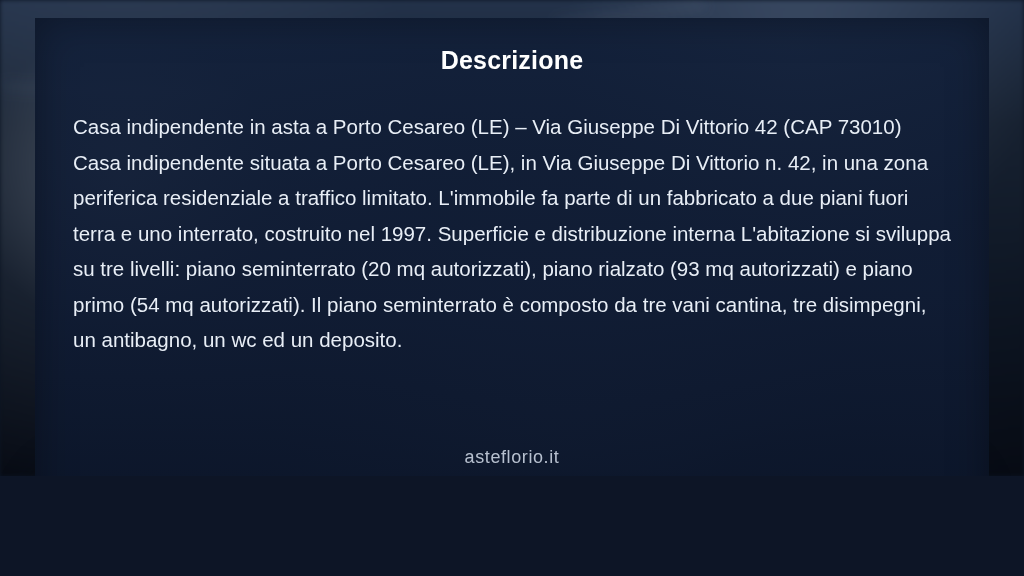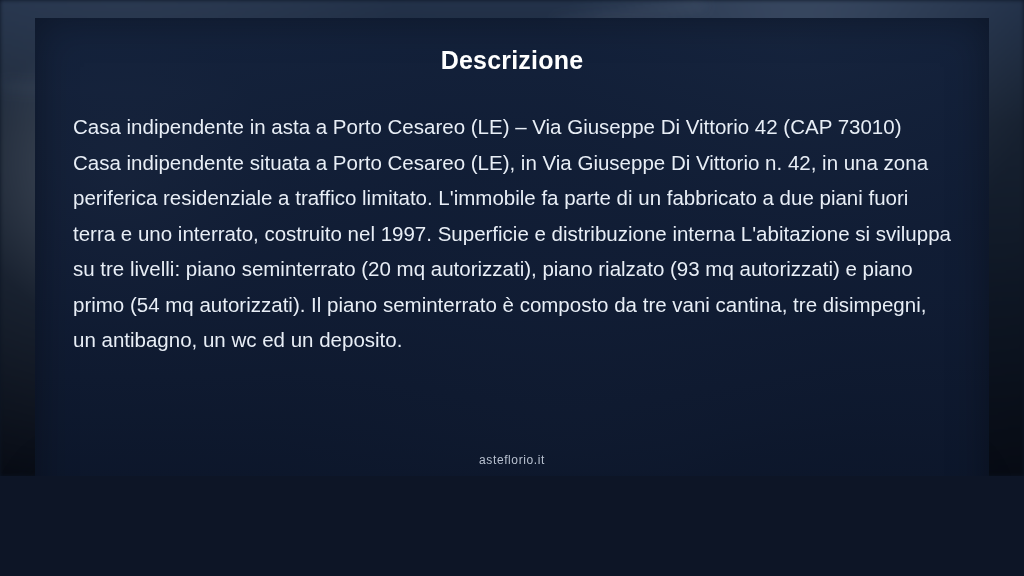--- a/index.html
+++ b/index.html
@@ -84,21 +84,21 @@
   
   .footer {
     position: absolute;
     left: 0;
     right: 0;
     bottom: 8px;
     text-align: center;
   }
   .footer-brand {
     color: #c6cfdd;
-    font-size: 12px;
+    font-size: 18px;
     letter-spacing: 0.6px;
     opacity: 0.92;
   }
 </style>
 </head>
 <body>
 
 <div id="slide">
 
   <div class="bg-photo"></div>

